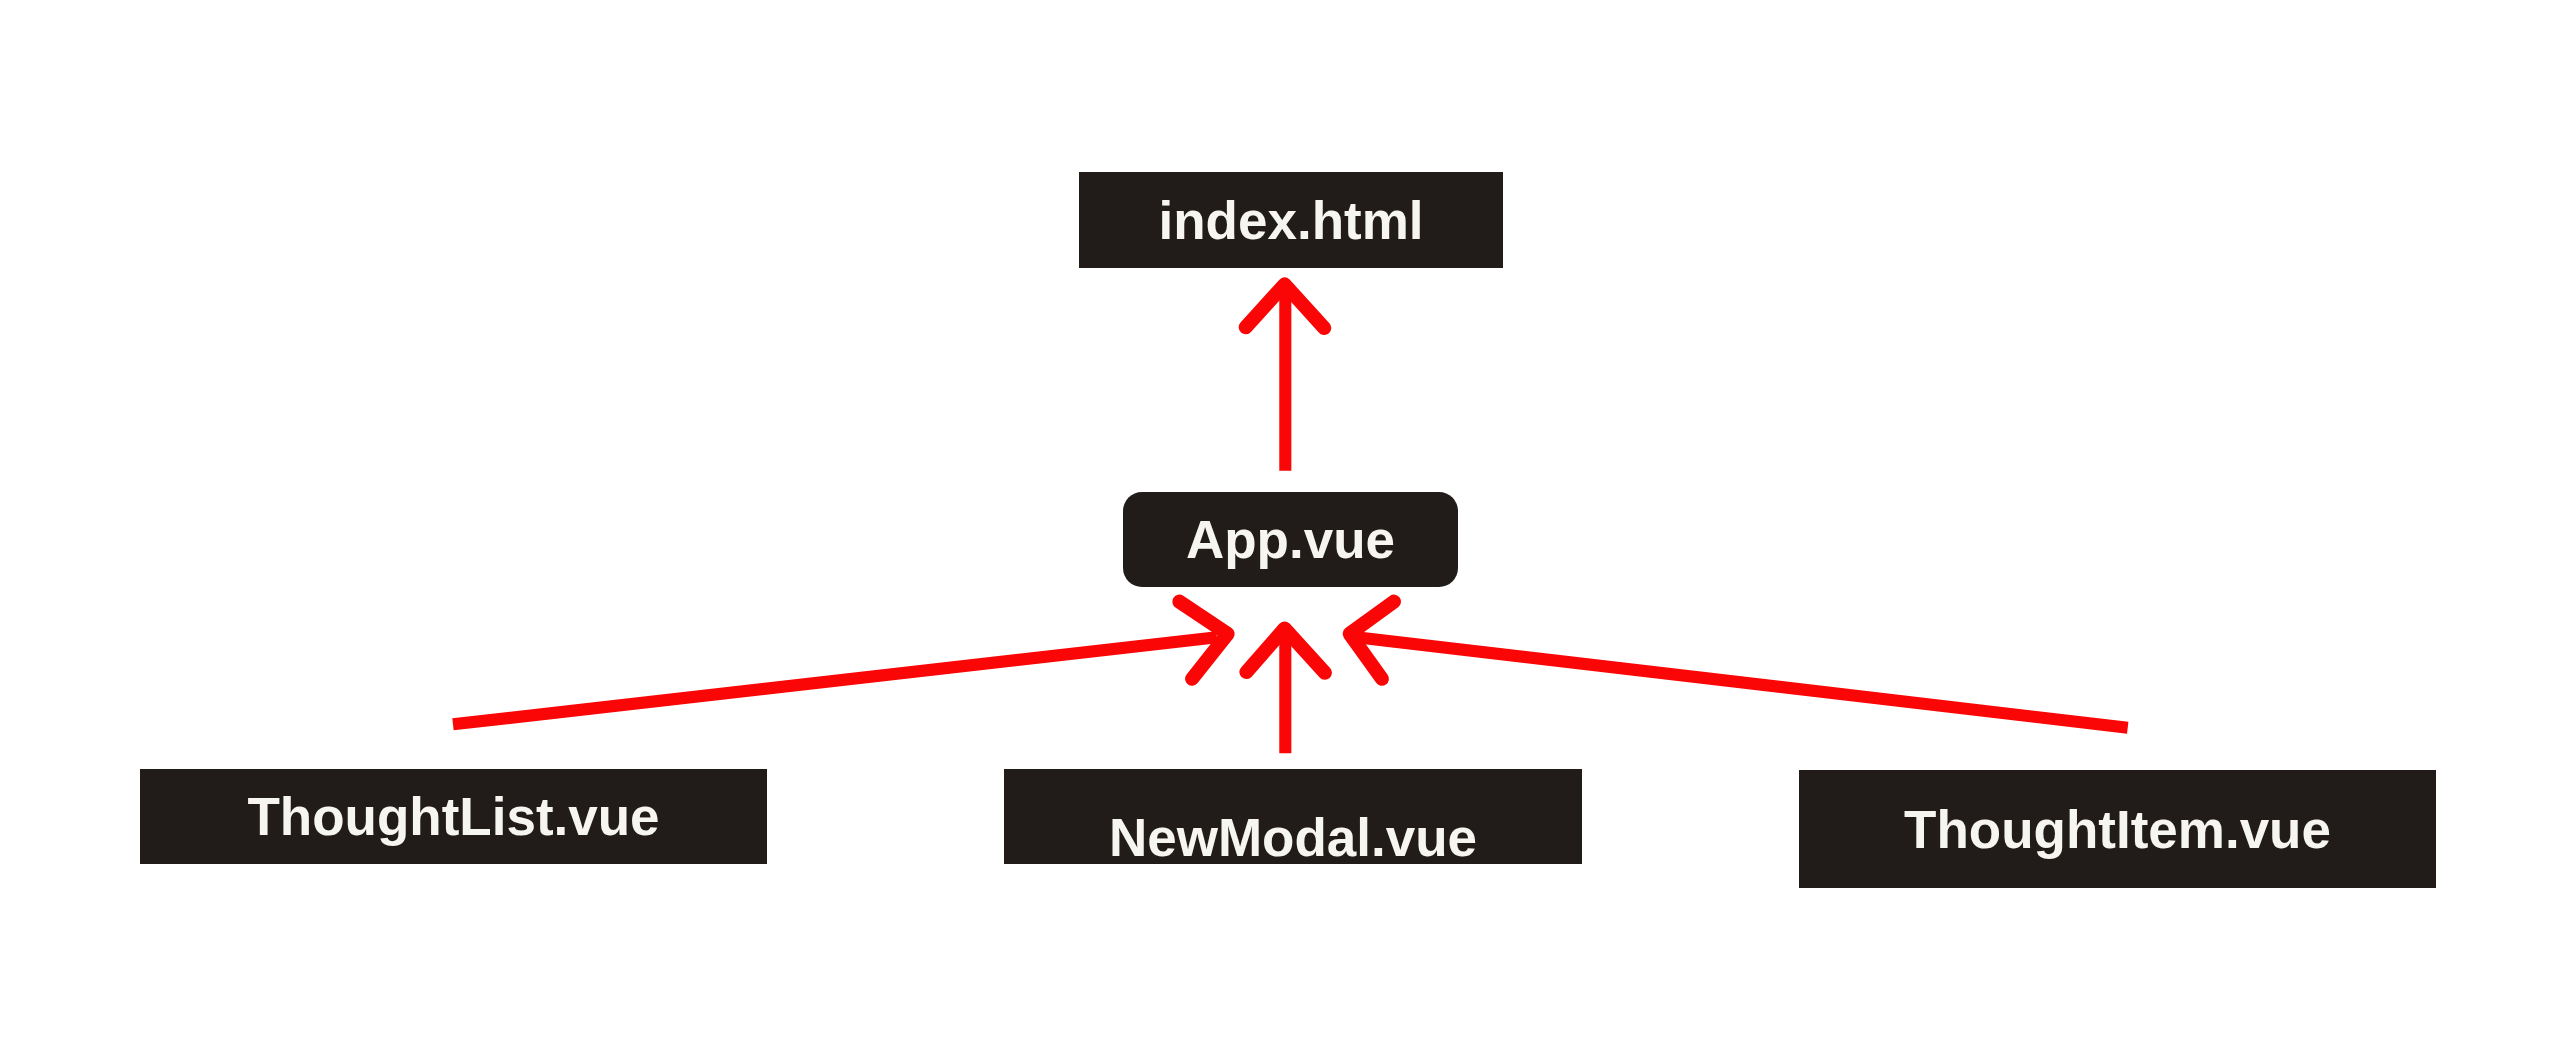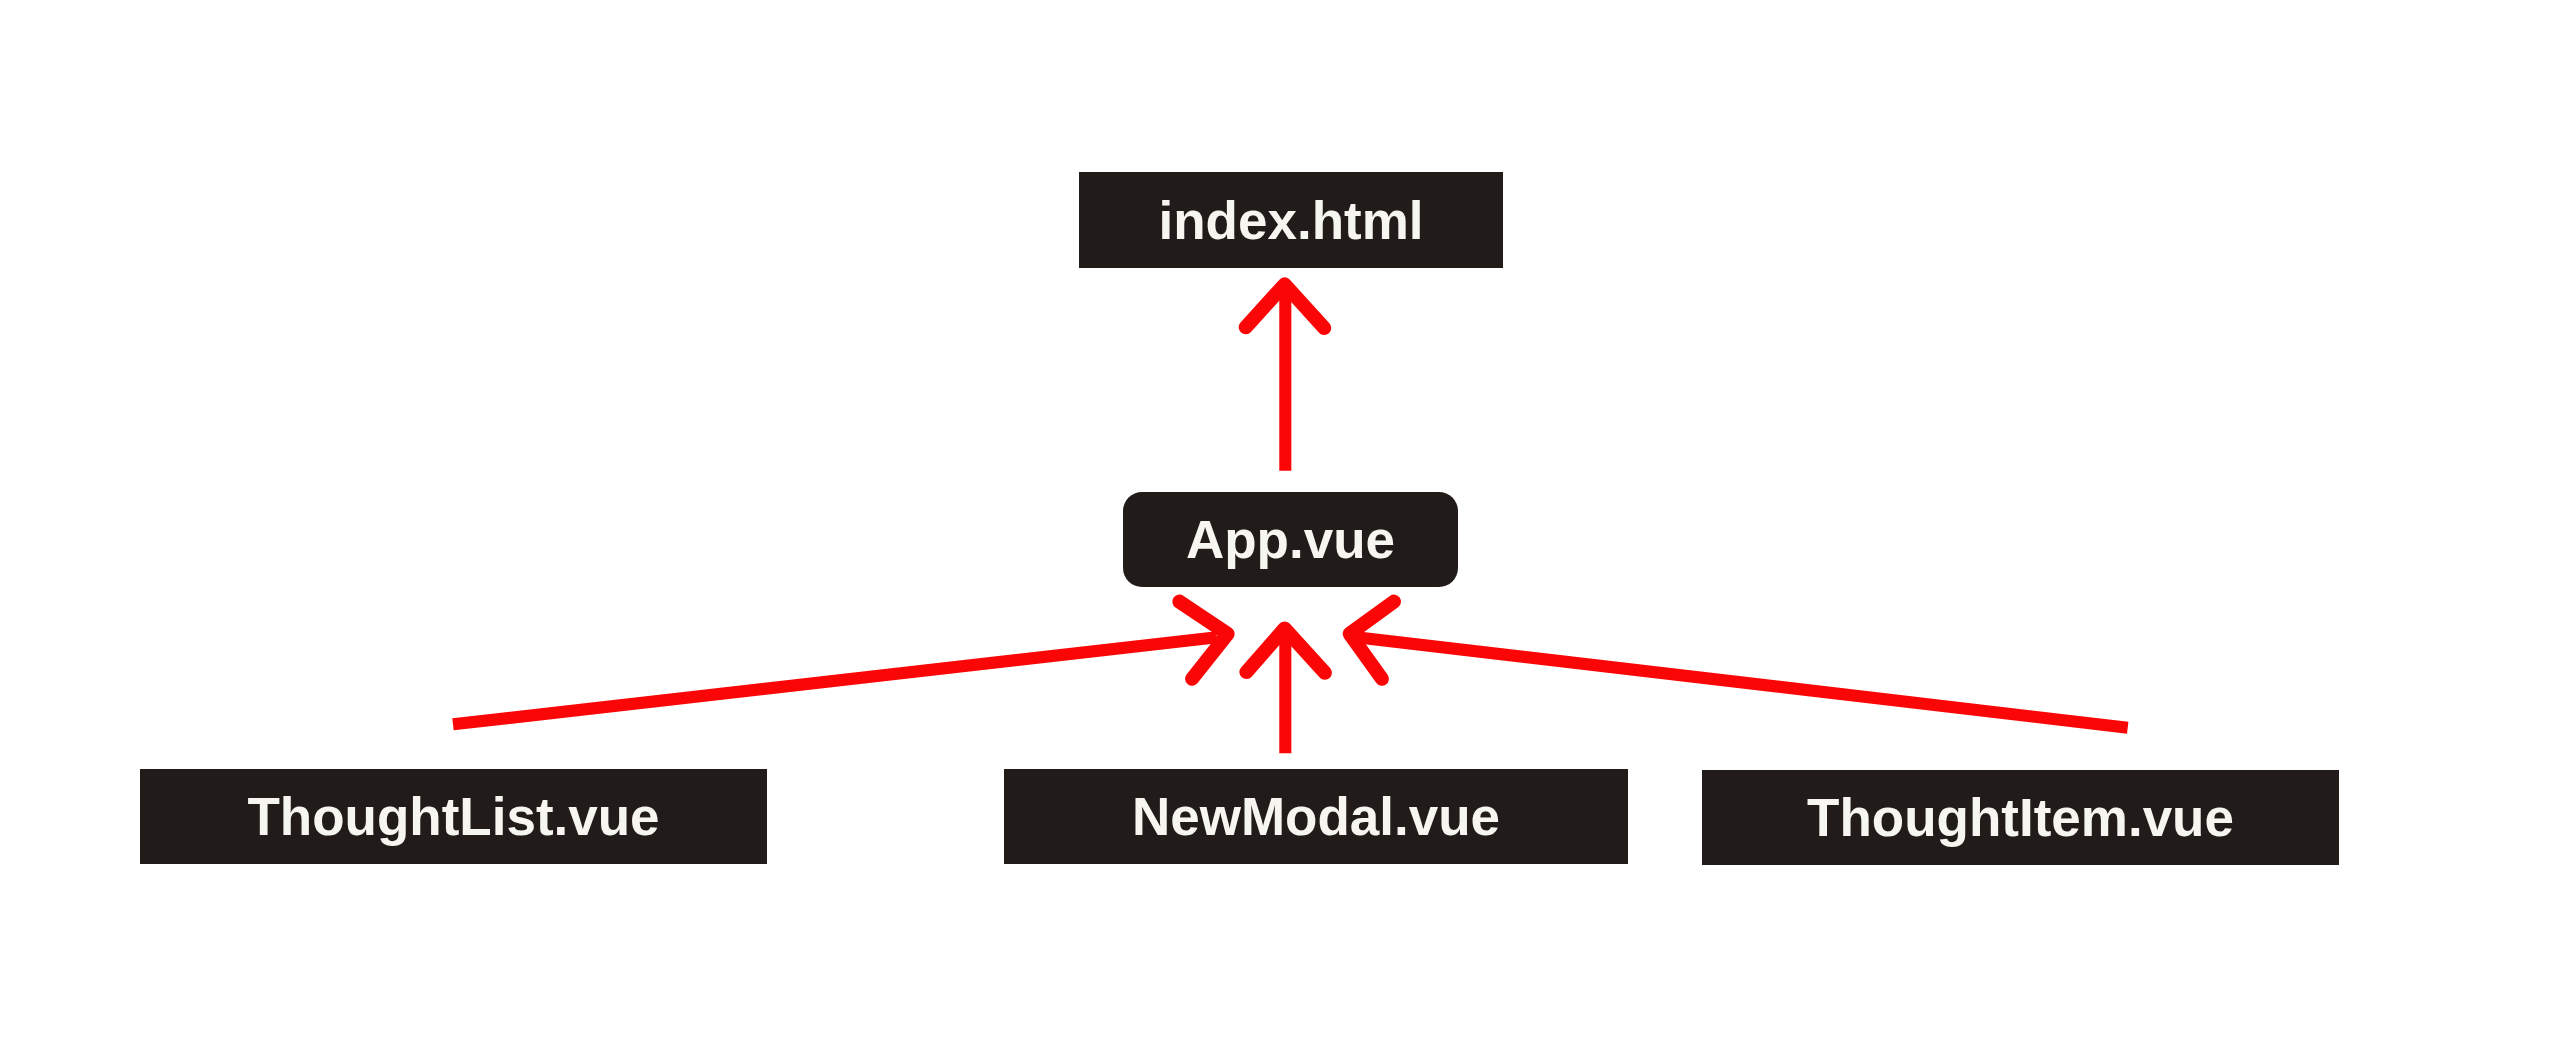--- a/index.html
+++ b/index.html
@@ -45,22 +45,22 @@
     justify-content: center;
     font-weight: 700;
     font-size: 53px;
     line-height: 1;
     white-space: nowrap;
     letter-spacing: 0px;
   }
   .pos-index       { left: 1079px; top: 172px;  width: 424px; height: 96px; }
   .pos-app         { left: 1123px; top: 492px;  width: 335px; height: 95px; border-radius: 19px; }
   .pos-thoughtlist { left: 140px;  top: 769px; width: 627px; height: 95px; }
-  .pos-newmodal    { left: 1004px; top: 769px; width: 624px; height: 95px; }
-  .pos-thoughtitem { left: 1702px; top: 770px; width: 637px; height: 95px; }
+  .pos-newmodal    { left: 1004px; top: 769px; width: 578px; height: 95px; align-items: flex-end; }
+  .pos-thoughtitem { left: 1799px; top: 770px; width: 637px; height: 118px; }
 </style>
 </head>
 <body>
 
 <div class="stage">
 
   <svg class="arrows" viewBox="0 0 3840 1570" xmlns="http://www.w3.org/2000/svg">
 
     <g>
       <line class="shaft" x1="1916" y1="702" x2="1916" y2="430"></line>

